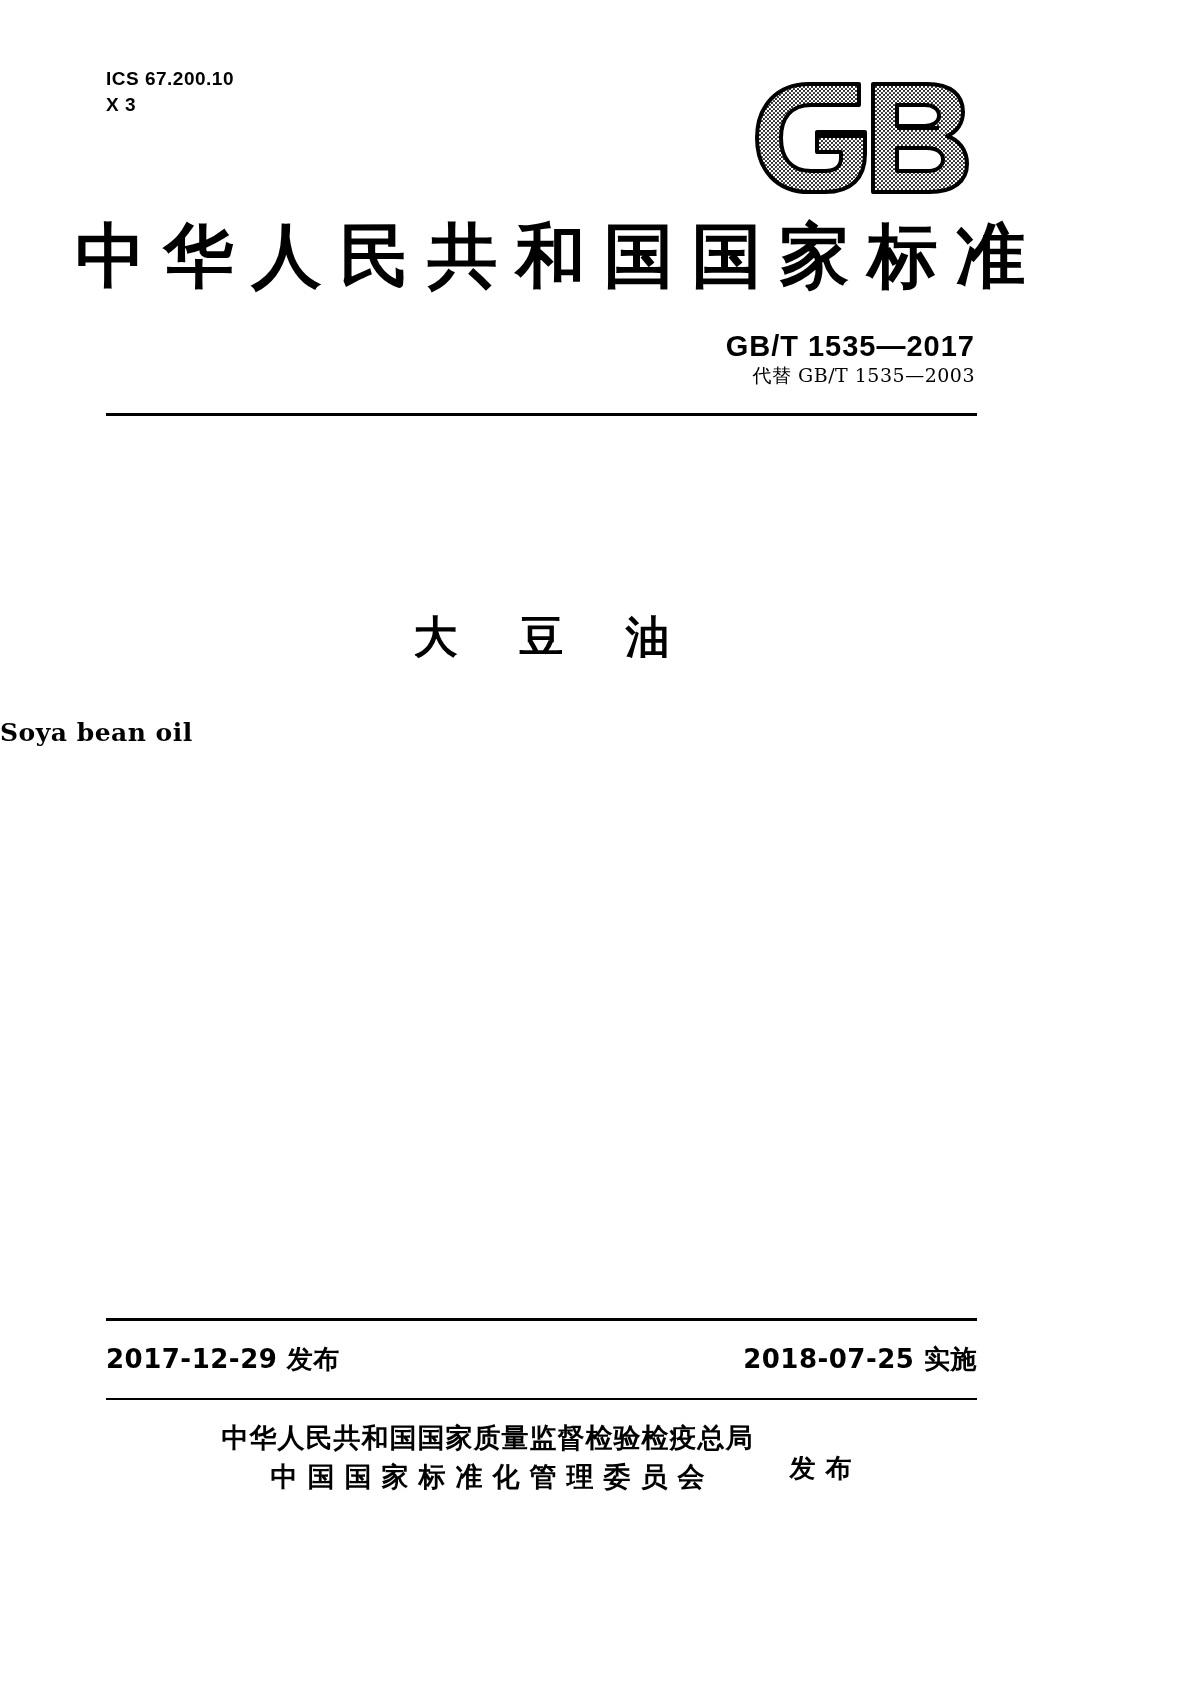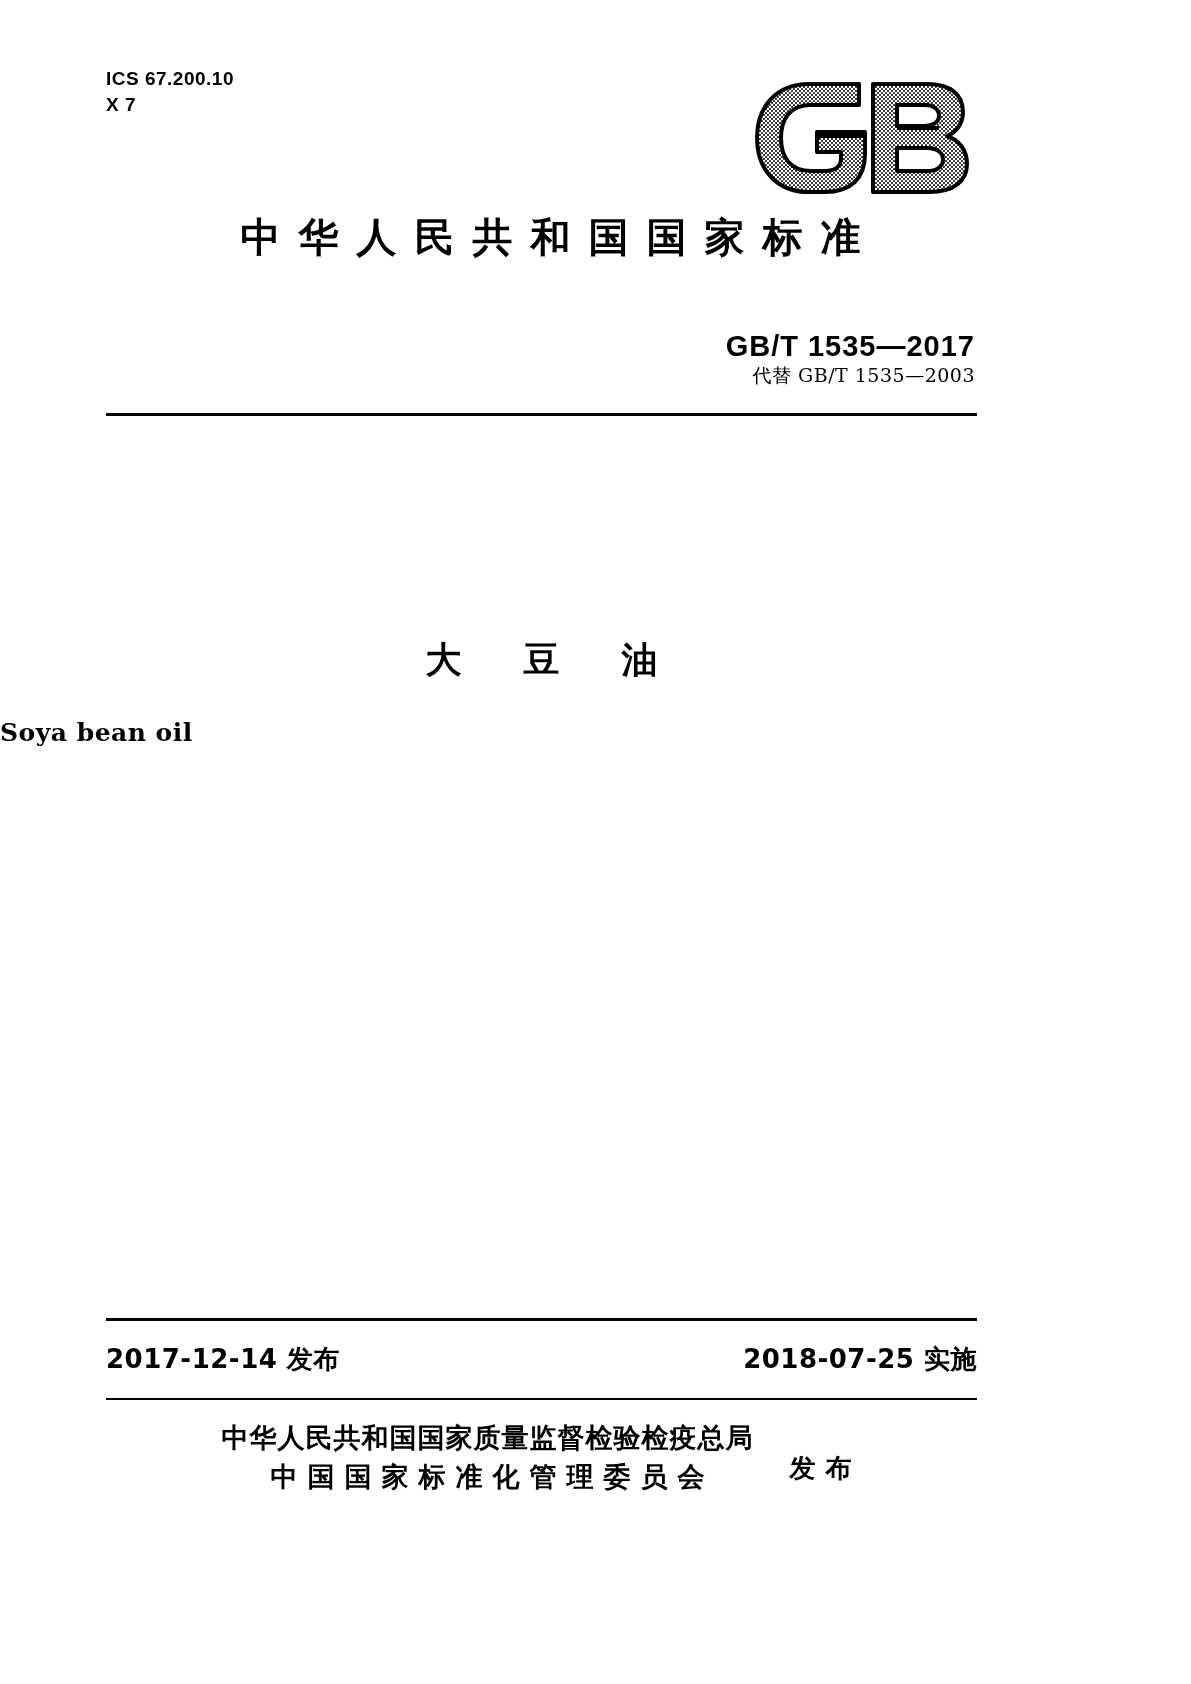--- a/index.html
+++ b/index.html
@@ -48,21 +48,21 @@
 
   
   .nat-title {
     position: absolute;
     left: 16px;
     right: 0;
     top: 210px;
     text-align: center;
     font-family: "DejaVu Sans", sans-serif;
     font-weight: bold;
-    font-size: 40px;
+    font-size: 70px;
     letter-spacing: 18px;
     padding-left: 20px;
     white-space: nowrap;
   }
 
   
   .std-number {
     position: absolute;
     right: 108px;
     top: 330px;
@@ -106,25 +106,25 @@
     top: 1398px;
     height: 2px;
     background: #000;
   }
 
   
   .doc-title {
     position: absolute;
     left: 0;
     right: 0;
-    top: 636px;
+    top: 608px;
     text-align: center;
     font-family: "DejaVu Sans", sans-serif;
     font-weight: bold;
-    font-size: 36px;
+    font-size: 44px;
     letter-spacing: 62px;
     padding-left: 62px;
     white-space: nowrap;
   }
   .doc-subtitle {
     position: absolute;
     left: 0;
     right: 0;
     top: 718px;
     text-align: left;
@@ -179,21 +179,21 @@
     margin-top: 22px;
   }
 </style>
 </head>
 <body>
 
 <div class="page">
 
   <div class="ics-block">
     <div>ICS 67.200.10</div>
-    <div>X 7</div>
+    <div>X 3</div>
   </div>
 
   <div class="gb-logo">
     <svg width="230" height="120" viewBox="0 0 230 120" xmlns="http://www.w3.org/2000/svg" aria-hidden="true">
       <defs>
         <pattern id="hatch" width="4" height="4" patternUnits="userSpaceOnUse">
           <rect width="4" height="4" fill="#ffffff"></rect>
           <circle cx="1" cy="1" r="1.1" fill="#222222"></circle>
           <circle cx="3" cy="3" r="1.1" fill="#222222"></circle>
         </pattern>
@@ -218,21 +218,21 @@
   </div>
 
   <div class="rule-top"></div>
 
   <div class="doc-title">大豆油</div>
   <div class="doc-subtitle">Soya bean oil</div>
 
   <div class="rule-bottom"></div>
 
   <div class="date-row">
-    <div class="issue-date">2017-12-14 发布</div>
+    <div class="issue-date">2017-12-29 发布</div>
     <div class="impl-date">2018-07-25 实施</div>
   </div>
 
   <div class="rule-footer"></div>
 
   <div class="publisher">
     <div class="orgs">
       <div class="line1">中华人民共和国国家质量监督检验检疫总局</div>
       <div class="line2">中国国家标准化管理委员会</div>
     </div>

